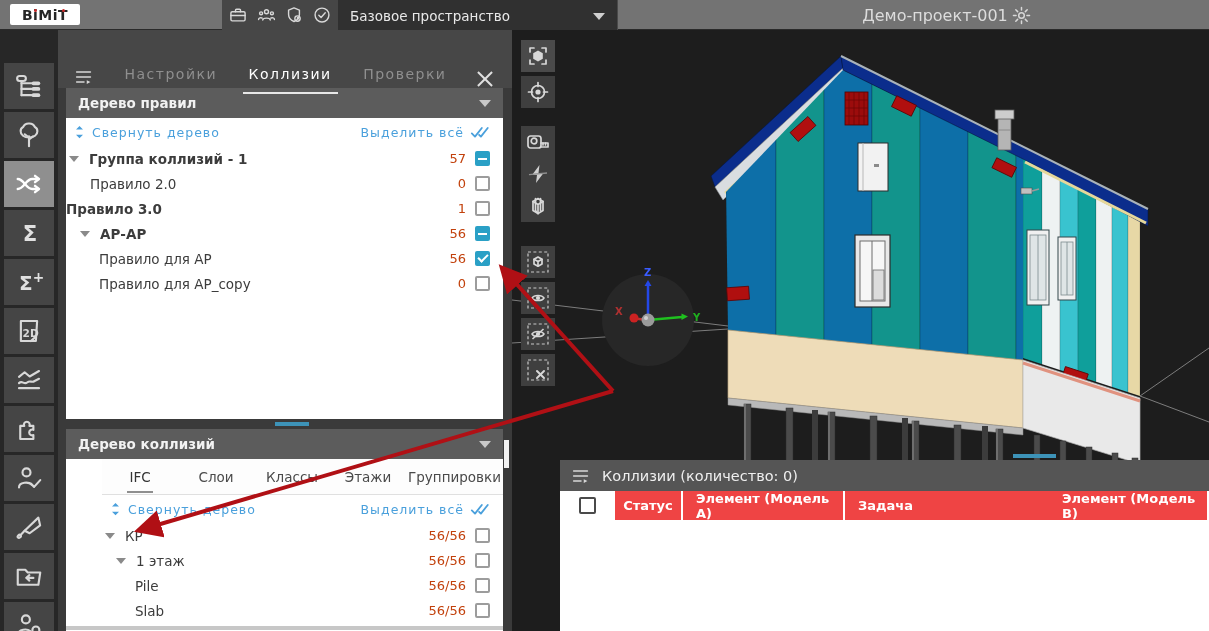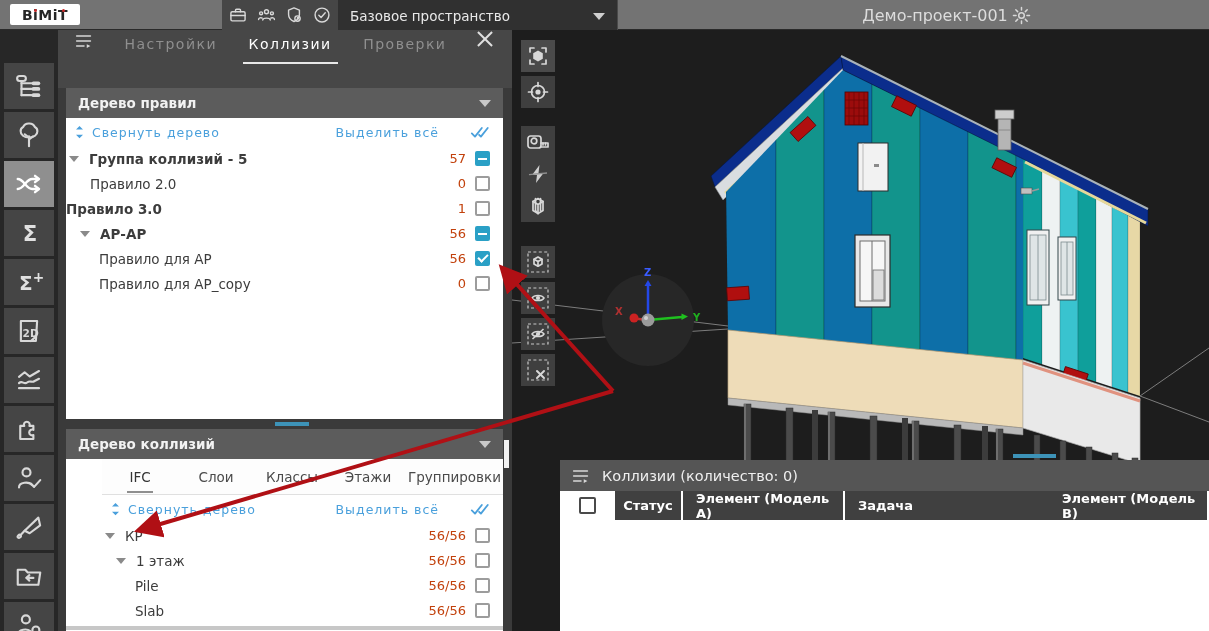--- a/index.html
+++ b/index.html
@@ -25,21 +25,21 @@
   .gear{position:absolute;left:1011px;top:5px;width:21px;height:21px;cursor:pointer;}
 
   
   .sidebar{position:absolute;left:0;top:30px;width:58px;height:601px;background:#272727;}
   .side-btn{position:absolute;left:4px;width:50px;height:46px;background:#454545;display:flex;align-items:center;justify-content:center;cursor:pointer;}
   .side-btn.active{background:#8f8f8f;}
   .side-btn svg{display:block;}
 
   
   .left-panel{position:absolute;left:58px;top:30px;width:454px;height:601px;background:#3a3a3a;display:flex;flex-direction:column;}
-  .panel-tabs{height:58px;background:#474747;display:flex;align-items:flex-start;flex:none;}
+  .panel-tabs{height:58px;background:#474747;display:flex;align-items:flex-end;flex:none;}
   .pmenu{margin-left:15px;width:22px;height:22px;flex:none;cursor:pointer;}
   .ptabs-wrap{flex:1;display:flex;justify-content:space-evenly;align-items:center;}
   .ptab{color:#8f8f8f;font-size:14px;letter-spacing:1.5px;cursor:pointer;position:relative;padding:6px 2px;}
   .ptab.active{color:#fff;}
   .ptab.active::after{content:"";position:absolute;left:-4px;right:-4px;bottom:-6px;height:2px;background:#e8e8e8;}
   .pclose{margin-right:18px;width:18px;height:18px;flex:none;cursor:pointer;position:relative;}
   .pclose::before,.pclose::after{content:"";position:absolute;left:-1px;top:8px;width:20px;height:2px;background:#e0e0e0;}
   .pclose::before{transform:rotate(45deg);} .pclose::after{transform:rotate(-45deg);}
 
   .sec-header{height:30px;margin:0 9px 0 8px;background:#5c5c5c;flex:none;display:flex;align-items:center;
@@ -48,21 +48,21 @@
   .tree-area{margin:0 9px 0 8px;background:#fff;flex:none;overflow:hidden;position:relative;}
   #tree1{height:301px;}
   .panel-gap{height:10px;flex:none;position:relative;}
   .hndl{position:absolute;background:#3d93b8;}
   #hndl1{left:217px;top:3px;width:34px;height:4px;}
   #tree2{flex:1;padding-left:36px;}
 
   .tree-toolbar{height:28px;display:flex;align-items:center;padding:0 13px 0 8px;}
   .blue-link{color:#4aa0dc;font-size:12.5px;letter-spacing:1px;cursor:pointer;display:flex;align-items:center;}
   .blue-link svg{margin-right:7px;flex:none;}
-  .blue-link.right{margin-left:auto;gap:25px;}
+  .blue-link.right{margin-left:auto;}
   .blue-link.right svg{margin-right:0;margin-left:6px;}
 
   .tree-row{height:25px;display:flex;align-items:center;padding-right:13px;font-size:13.5px;color:#3c3c3c;cursor:default;}
   .tree-row .lbl{white-space:nowrap;}
   .tree-row .lbl.bold{font-weight:bold;}
   .tri{width:12px;height:12px;flex:none;position:relative;cursor:pointer;}
   .tri::after{content:"";position:absolute;left:1px;top:3px;border-left:5px solid transparent;border-right:5px solid transparent;border-top:6px solid #8a8a8a;}
   .cnt{margin-left:auto;color:#c2410c;font-size:13px;}
   .cb{width:15px;height:15px;flex:none;margin-left:9px;border-radius:2px;cursor:pointer;position:relative;}
   .cb.unchecked{background:#fff;border:2px solid #9c9c9c;}
@@ -83,21 +83,21 @@
   .vp-btn{position:absolute;left:9px;width:34px;height:32px;background:#3f3f3f;display:flex;align-items:center;justify-content:center;cursor:pointer;}
   .vp-btn.lit{background:#4a4a4a;}
   .house{position:absolute;left:0;top:0;}
   #hndl2{left:501px;top:424px;width:43px;height:4px;}
 
   
   .col-panel{position:absolute;left:560px;top:460px;width:649px;height:171px;background:#fff;display:flex;flex-direction:column;}
   .col-head{height:31px;background:#555;display:flex;align-items:center;flex:none;color:#efefef;font-size:14.5px;}
   .col-head .pmenu{margin-left:10px;margin-right:10px;}
   .col-cols{height:29px;display:flex;flex:none;}
-  .col-cell{background:#404040;color:#fff;font-size:13px;font-weight:bold;display:flex;align-items:center;
+  .col-cell{background:#ef4444;color:#fff;font-size:13px;font-weight:bold;display:flex;align-items:center;
             border-right:2px solid #fff;padding-left:13px;}
   .col-cell.center{justify-content:center;padding-left:0;}
   .col-cell.last{border-right:none;}
   .col-cb-cell{width:55px;flex:none;background:#fff;display:flex;align-items:center;justify-content:center;}
   .col-cb{width:17px;height:17px;border:2px solid #4a4a4a;background:#fff;border-radius:2px;cursor:pointer;}
   .col-body{flex:1;background:#fff;}
 
   
   .annot{position:absolute;left:0;top:0;z-index:60;pointer-events:none;}
 
@@ -314,21 +314,21 @@
               <g fill="none" stroke="#4aa0dc" stroke-width="2" stroke-linecap="round" stroke-linejoin="round">
                 <path d="M2 8l3.5 3.5L13 2"></path>
                 <path d="M10 9.5l2 2L19.5 2"></path>
               </g>
             </svg>
         </span>
       </div>
       <div id="rulesRows">
           <div class="tree-row">
             <span class="tri" style="margin-left: 2px;"></span>
-            <span class="lbl bold" style="margin-left: 9px;">Группа коллизий - 5</span>
+            <span class="lbl bold" style="margin-left: 9px;">Группа коллизий - 1</span>
             <span class="cnt">57</span>
             <span class="cb indeterminate"></span>
           </div>
           <div class="tree-row">
             <span class="lbl" style="margin-left: 24px;">Правило 2.0</span>
             <span class="cnt">0</span>
             <span class="cb unchecked"></span>
           </div>
           <div class="tree-row">
             <span class="lbl" style=" font-weight: bold;">Правило 3.0</span>

